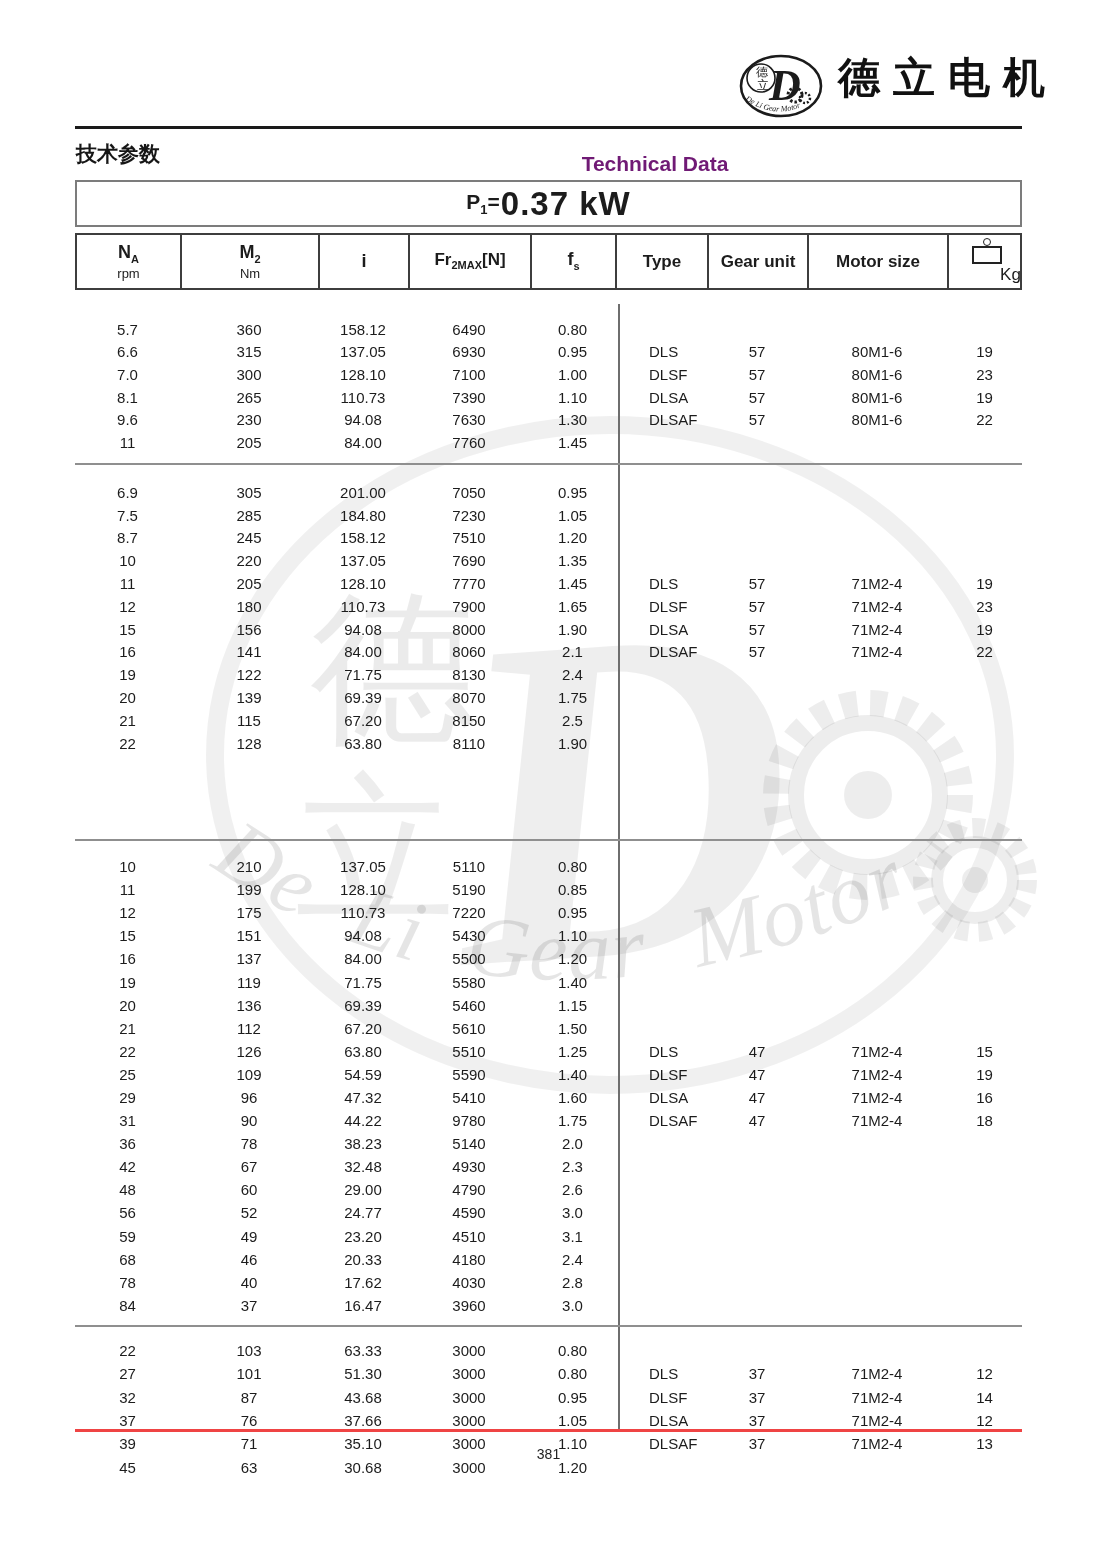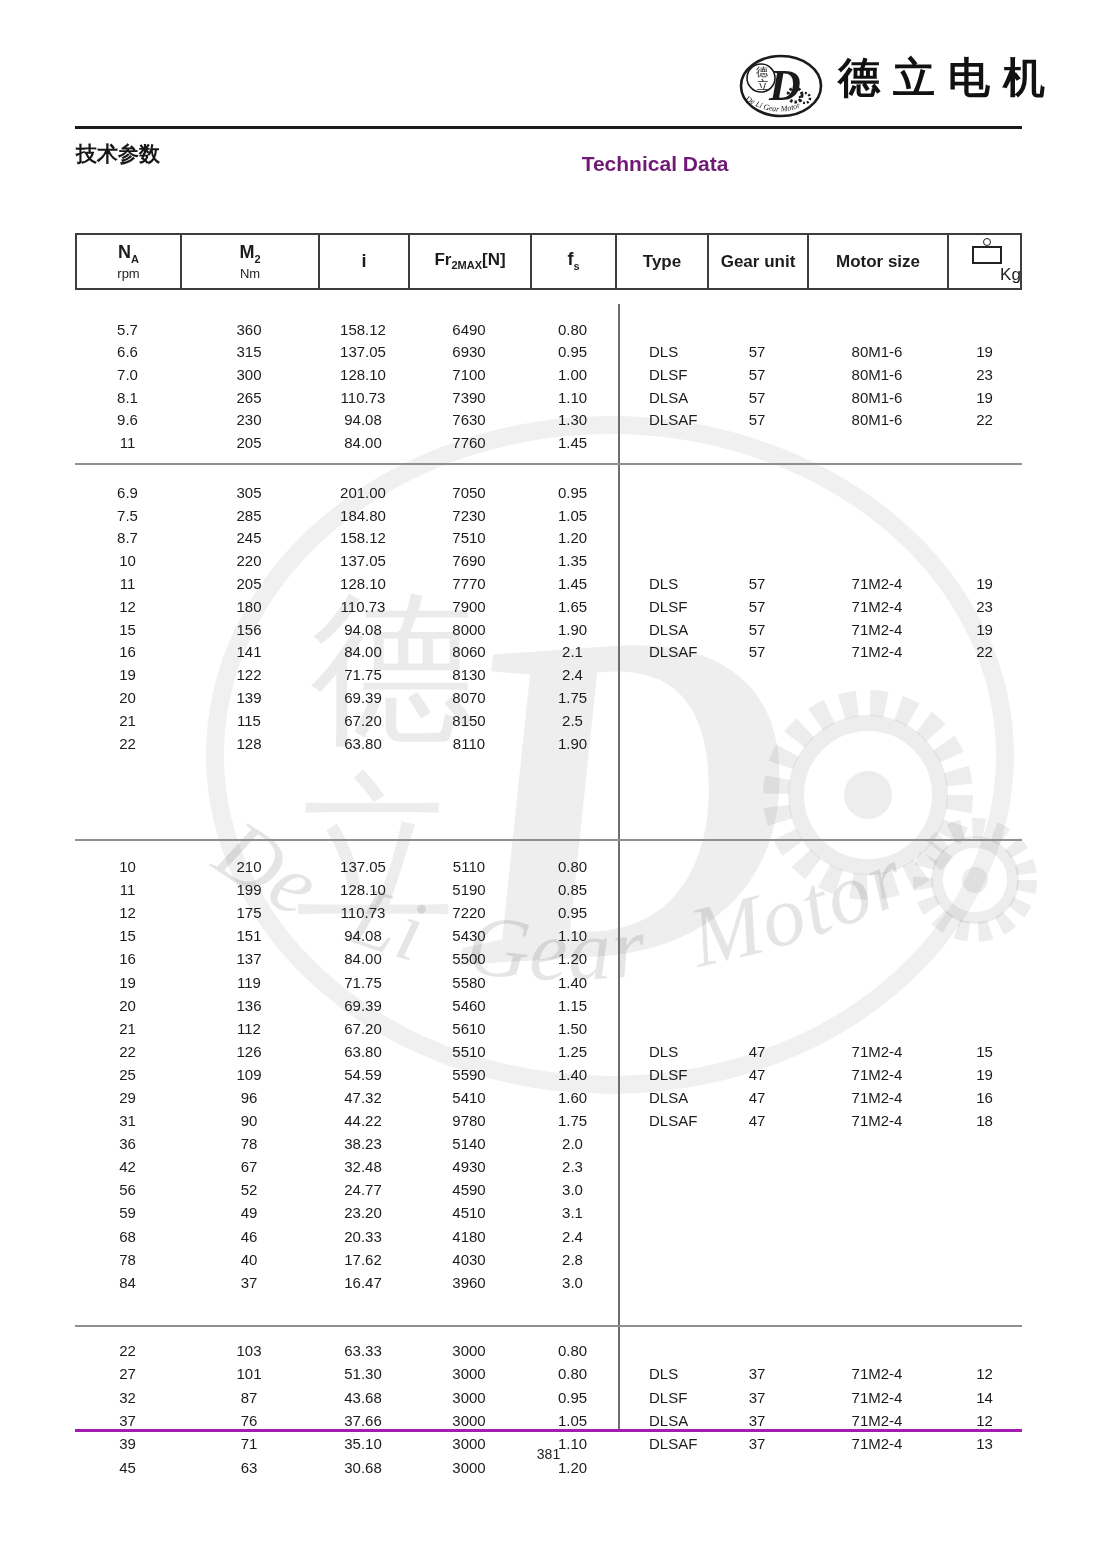--- a/index.html
+++ b/index.html
@@ -35,21 +35,21 @@
   .hmain sub { font-size:11px; font-weight:bold; }
   .hunit { font-size:13px; font-weight:normal; margin-top:2px; }
   .hword { font-size:17px; font-weight:bold; }
   .kgcell { justify-content:center; }
   .wicon { width:30px; height:18px; border:2px solid #222; position:relative; margin:6px auto 2px; }
   .wicon::before { content:''; position:absolute; top:-10px; left:50%; transform:translateX(-50%);
                    width:6px; height:6px; border:1.5px solid #222; border-radius:50%; background:#fff; }
   .klabel { font-size:17px; font-weight:normal;margin-left:48px; }
 
   
-  .data-area { position:absolute; left:75px; top:300px; width:947px; height:1132px; border-bottom:3px solid #a21caf; }
+  .data-area { position:absolute; left:75px; top:300px; width:947px; height:1132px; border-bottom:3px solid #ef4444; }
   .vdivider { position:absolute; left:543px; top:4px; bottom:0; width:2px; background:#6e6e6e; }
   .section { position:relative; width:100%; }
   .s1 { height:163px; padding-top:18px; }
   .s2 { height:376px; padding-top:16px; border-top:2px solid #8f8f8f; }
   .s3 { height:486px; padding-top:14px; border-top:2px solid #8f8f8f; }
   .s4 { height:183px; padding-top:12px; border-top:2px solid #8f8f8f; }
   .row { display:grid; grid-template-columns:105px 138px 90px 122px 85px 92px 100px 140px 75px; align-items:center; }
   .s1 .row { height:22.6px; } .s2 .row { height:22.8px; } .s3 .row { height:23.1px; } .s4 .row { height:23.3px; }
   .c { font-size:15px; text-align:center; white-space:nowrap; }
   .c5 { text-align:left; padding-left:34px; }
@@ -95,20 +95,24 @@
       <textPath href="#logoArc">De Li Gear Motor</textPath>
     </text>
   </svg>
   <div class="brand-cn">德立电机</div>
 
   <div class="top-rule"></div>
 
   <div class="title-cn">技术参数</div>
   <div class="title-en">Technical Data</div>
 
+  <div class="power-box">
+    <span class="p-small"><span>P</span><sub>1</sub><span>=</span></span>
+      <span class="p-big">0.37 kW</span>
+  </div>
 
   <div class="thead">
     <div class="hcell">
       <div class="hmain"><span>N</span><sub>A</sub></div>
       <div class="hunit">rpm</div>
     </div>
     <div class="hcell">
       <div class="hmain"><span>M</span><sub>2</sub></div>
       <div class="hunit">Nm</div>
     </div>
@@ -490,20 +494,31 @@
             <span class="c c1">67</span>
             <span class="c c2">32.48</span>
             <span class="c c3">4930</span>
             <span class="c c4">2.3</span>
             <span class="c c5"></span>
             <span class="c c6"></span>
             <span class="c c7"></span>
             <span class="c c8"></span>
           </div>
           <div class="row">
+            <span class="c c0">48</span>
+            <span class="c c1">60</span>
+            <span class="c c2">29.00</span>
+            <span class="c c3">4790</span>
+            <span class="c c4">2.6</span>
+            <span class="c c5"></span>
+            <span class="c c6"></span>
+            <span class="c c7"></span>
+            <span class="c c8"></span>
+          </div>
+          <div class="row">
             <span class="c c0">56</span>
             <span class="c c1">52</span>
             <span class="c c2">24.77</span>
             <span class="c c3">4590</span>
             <span class="c c4">3.0</span>
             <span class="c c5"></span>
             <span class="c c6"></span>
             <span class="c c7"></span>
             <span class="c c8"></span>
           </div>

